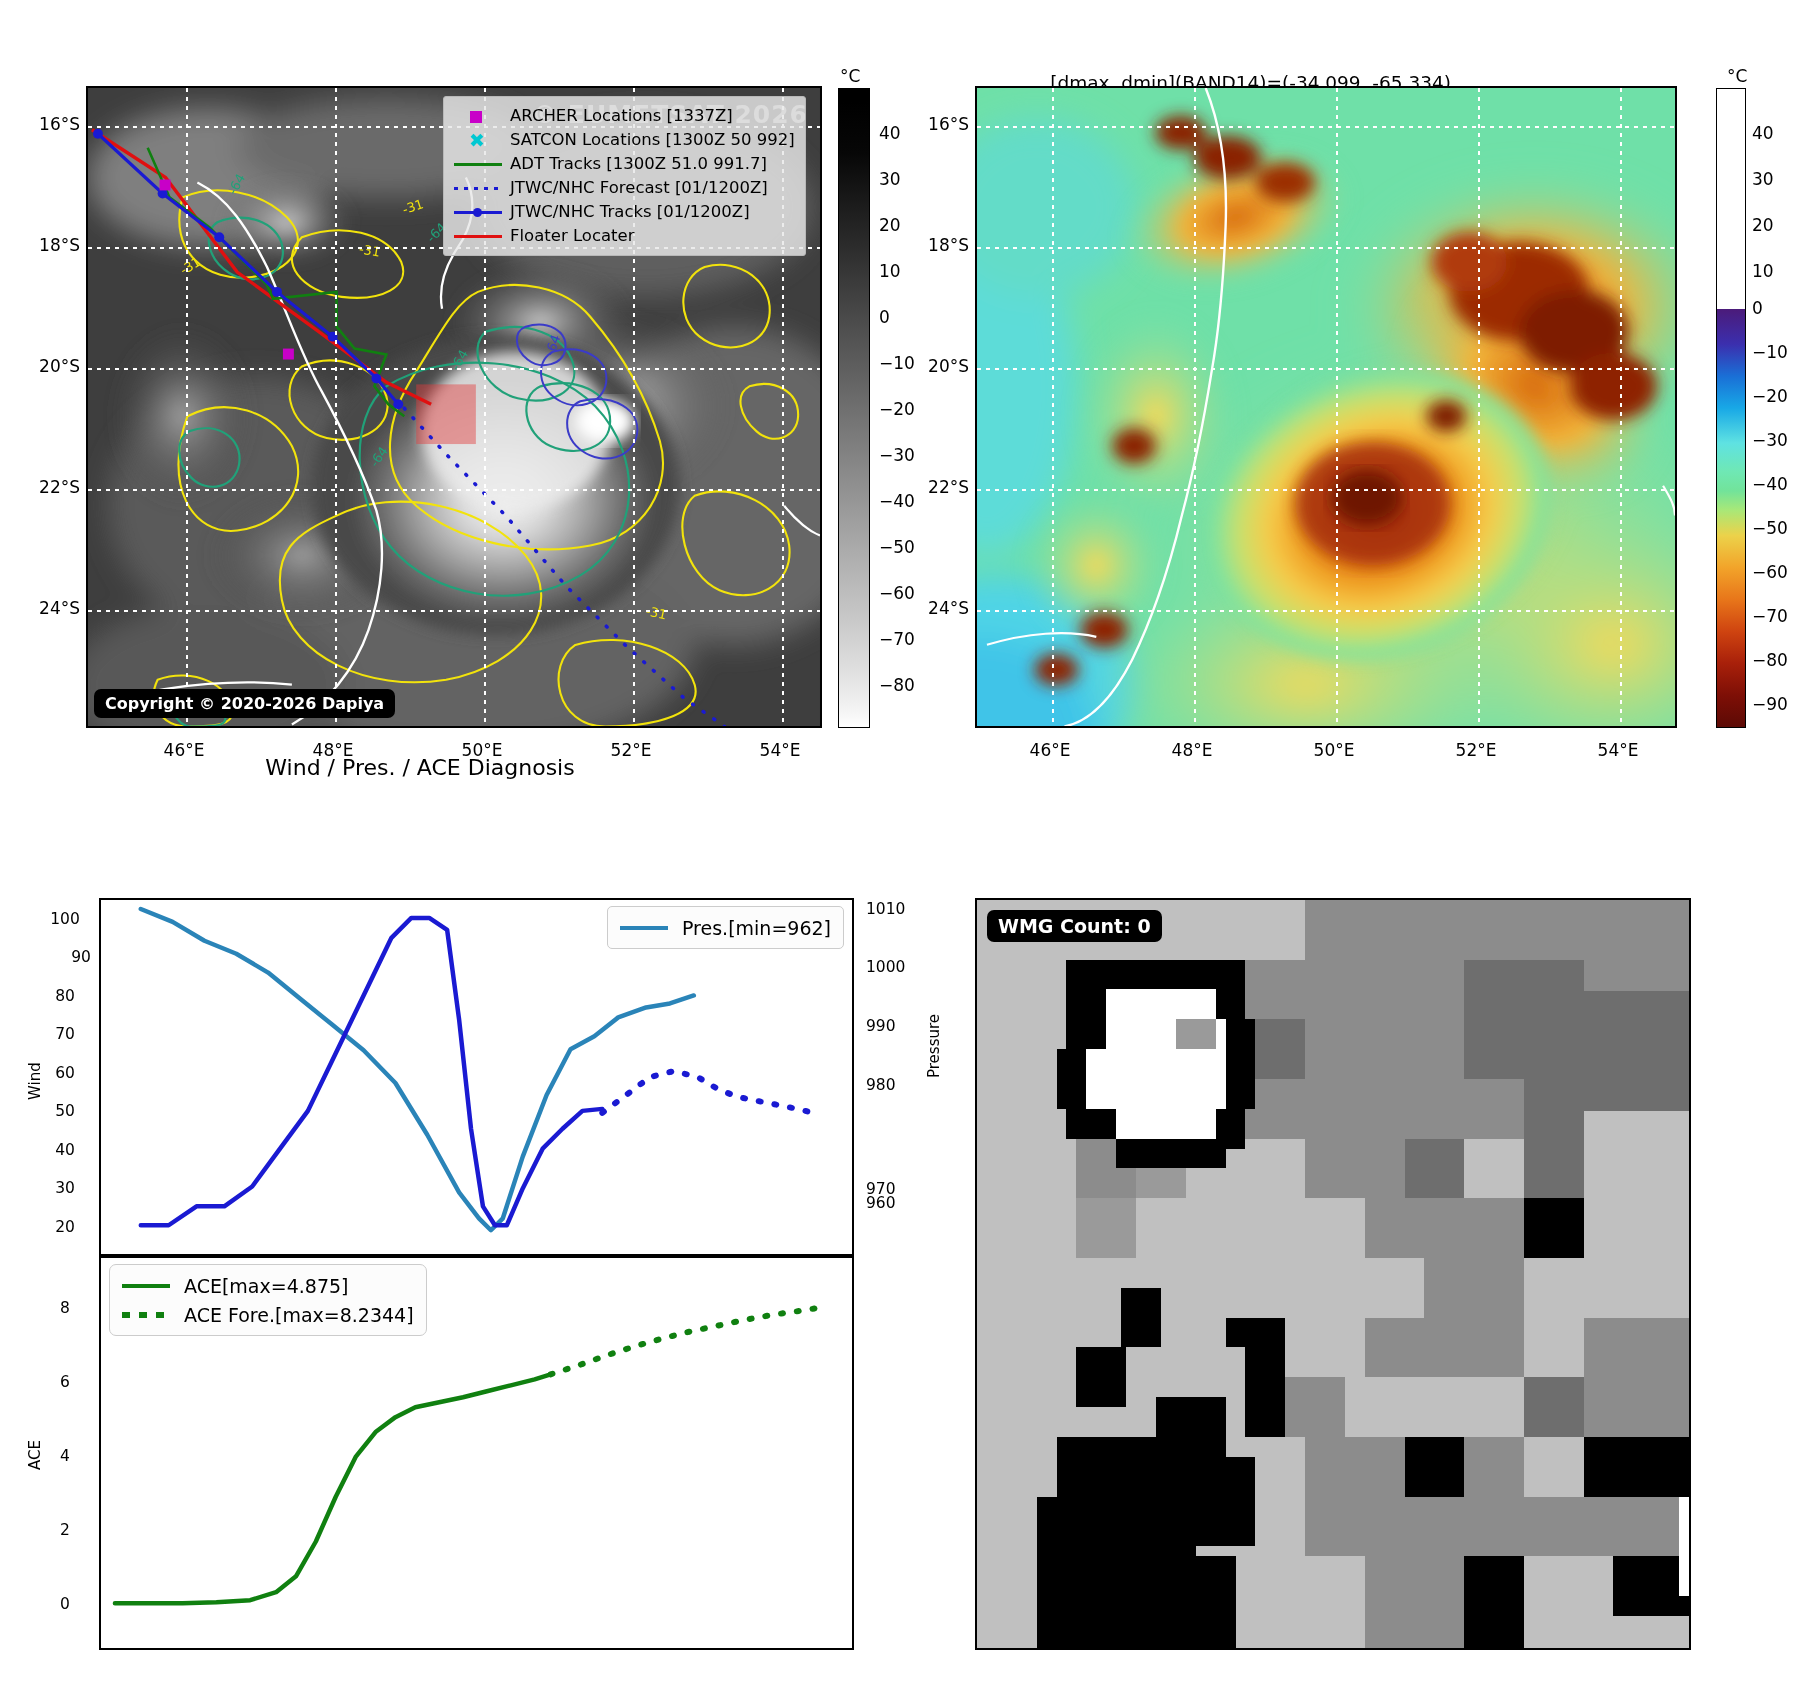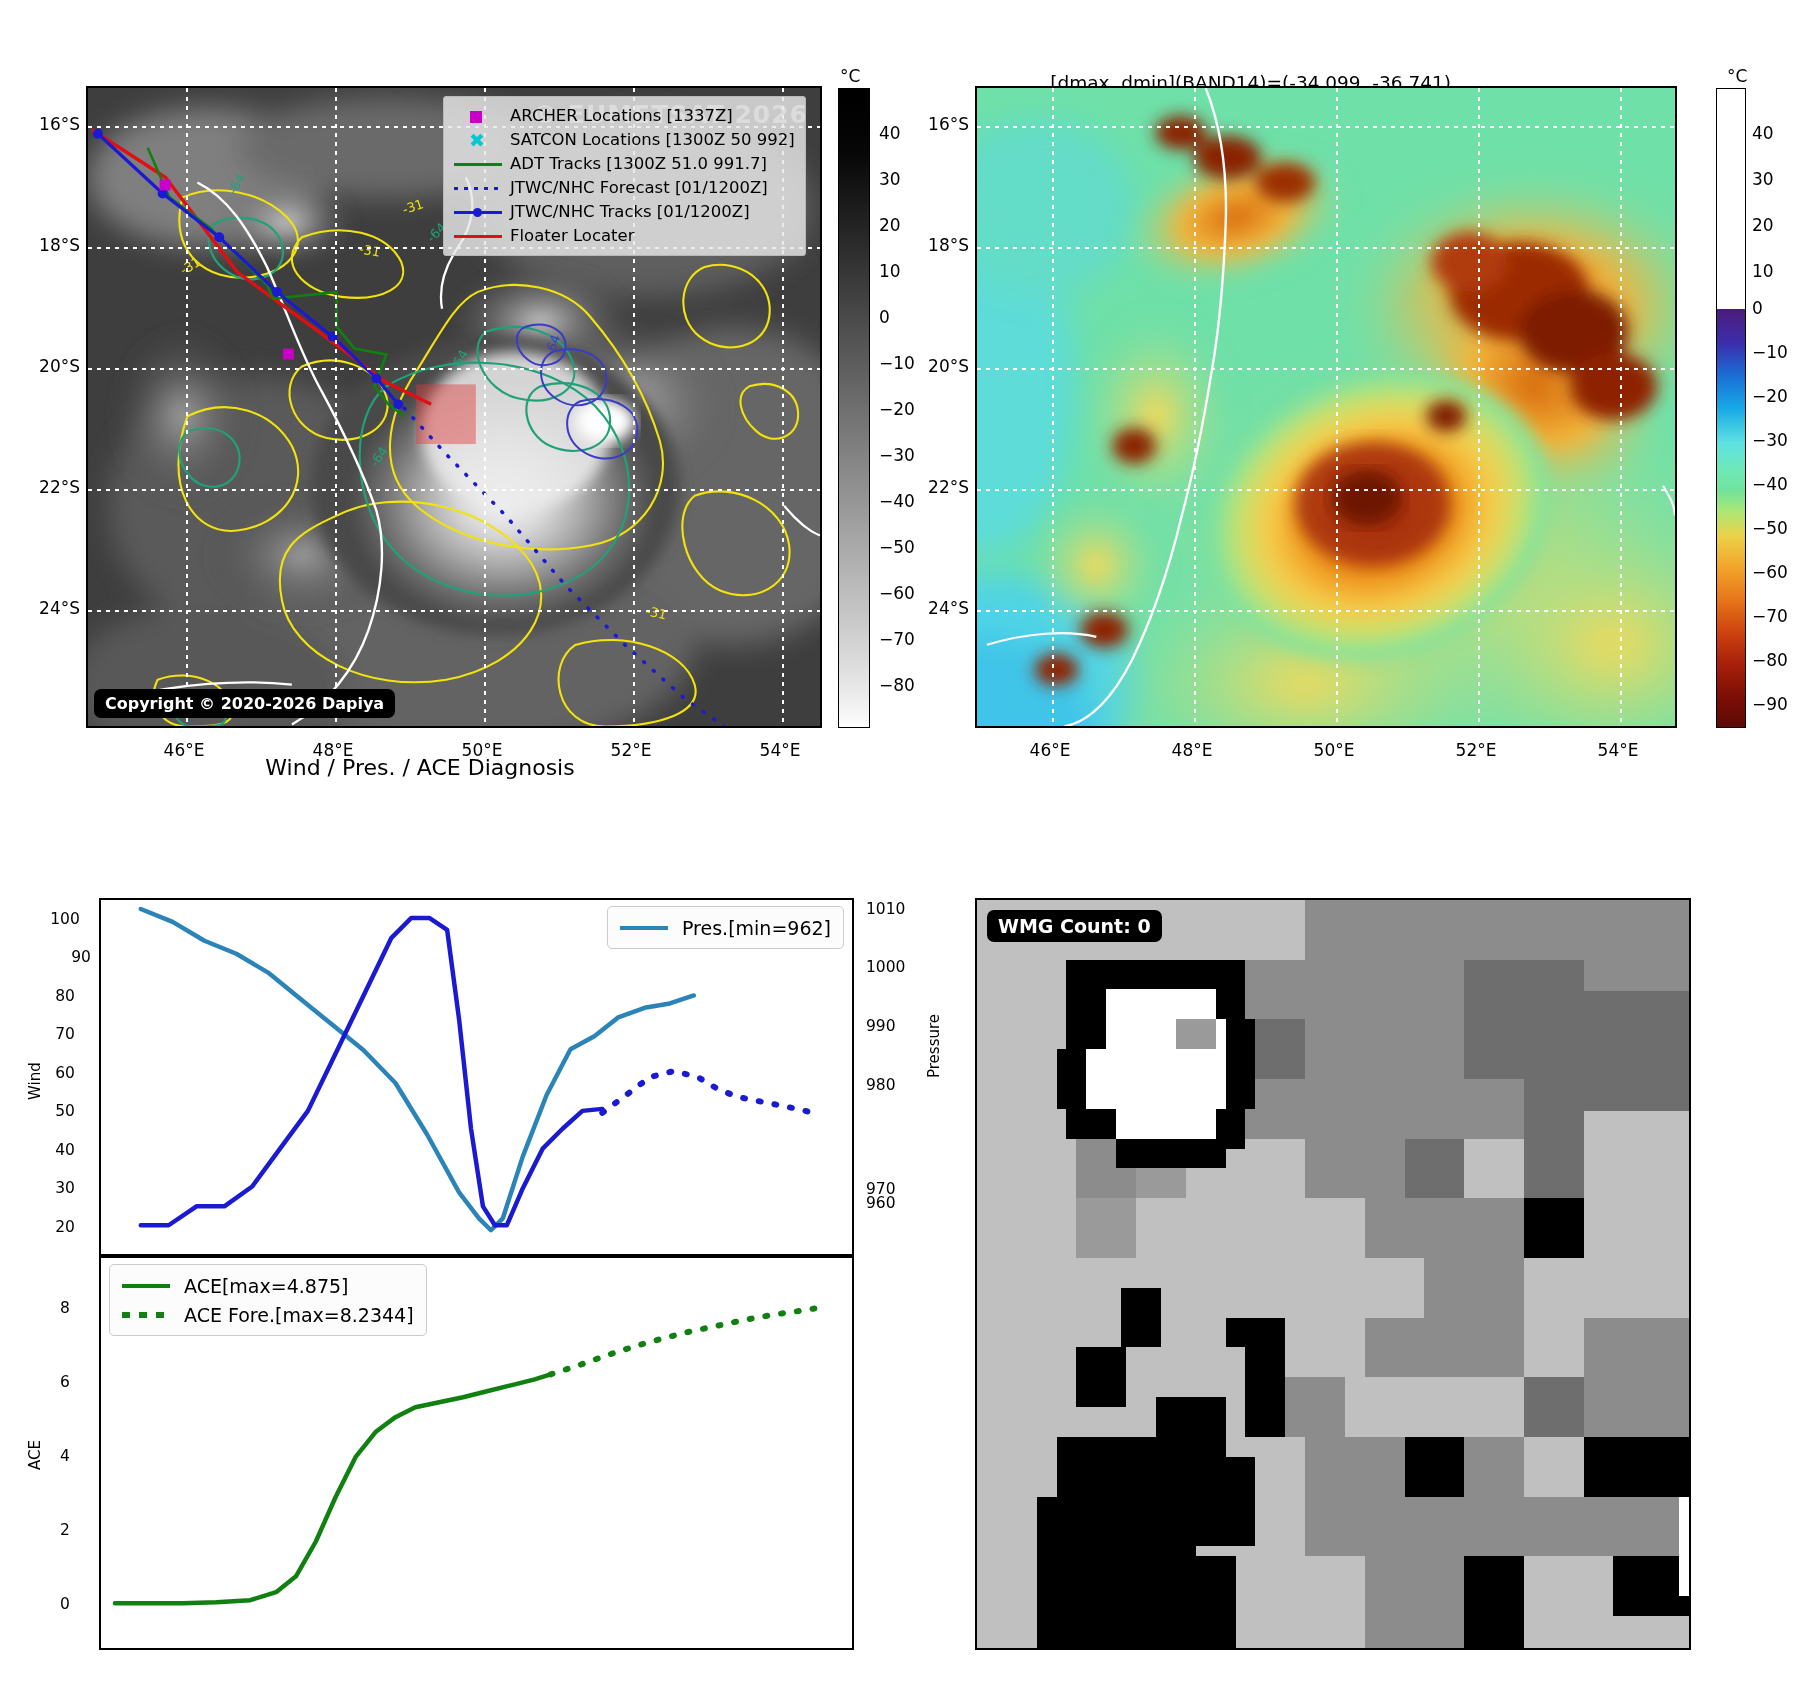--- a/index.html
+++ b/index.html
@@ -426,21 +426,21 @@
   <div class="cbar-tick" style="left:879px; top:363px;">−10</div>
   <div class="cbar-tick" style="left:879px; top:409px;">−20</div>
   <div class="cbar-tick" style="left:879px; top:455px;">−30</div>
   <div class="cbar-tick" style="left:879px; top:501px;">−40</div>
   <div class="cbar-tick" style="left:879px; top:547px;">−50</div>
   <div class="cbar-tick" style="left:879px; top:593px;">−60</div>
   <div class="cbar-tick" style="left:879px; top:639px;">−70</div>
   <div class="cbar-tick" style="left:879px; top:685px;">−80</div>
 
   <div class="header-right abs" style="right:346px; top:20px;">
-    <div>[dmax, dmin](BAND14)=(-34.099, -36.741)</div>
+    <div>[dmax, dmin](BAND14)=(-34.099, -65.334)</div>
     <div>[dmax, dmin](AWV)=(-45.328, -74.918)</div>
     <div>19S.FYTIA | 45kt, 1000mb</div>
   </div>
 
   <div class="map-frame" id="enhMap" style="left:975px; top:86px; width:702px; height:642px; background:#6fe0a8;">
     <svg class="map-inner" viewBox="0 0 702 642" preserveAspectRatio="none">
       <defs>
         <radialGradient id="enhCore" cx="50%" cy="50%" r="50%">
           <stop offset="0%" stop-color="#8a1f06"></stop>
           <stop offset="14%" stop-color="#b93a05"></stop>
@@ -611,21 +611,21 @@
   <div class="ax-name rot" style="left:925px; top:1078px;">Pressure</div>
 
   <div class="chart-frame" id="aceChart" style="left:99px; top:1256px; width:755px; height:394px;">
     <svg class="map-inner" viewBox="0 0 755 394" preserveAspectRatio="none">
 
       <polyline points="14,347 48,347 82,347 116,346 150,344 176,336 196,320 216,285 236,240 256,200 276,175 296,160 316,150 340,145 364,140 388,134 412,128 436,122 452,117" fill="none" stroke="#108010" stroke-width="4.5" stroke-linejoin="round" stroke-linecap="round"></polyline>
 
       <polyline points="452,117 480,108 508,98 536,89 564,81 592,74 620,68 648,62 676,57 704,53 722,50" fill="none" stroke="#108010" stroke-width="6" stroke-linecap="round" stroke-dasharray="2 14"></polyline>
     </svg>
 
-    <div class="chart-legend" style="left:8px; top:6px;">
+    <div class="chart-legend" style="left:8px; top:6px;border-radius:7px;">
       <div class="row">
         <span class="glyph">
             <i class="solid" style="background:#108010"></i>
           </span>
         <span class="lbl">ACE[max=4.875]</span>
       </div>
       <div class="row">
         <span class="glyph" style="color:#108010">
             <i class="dotted"></i>
           </span>

